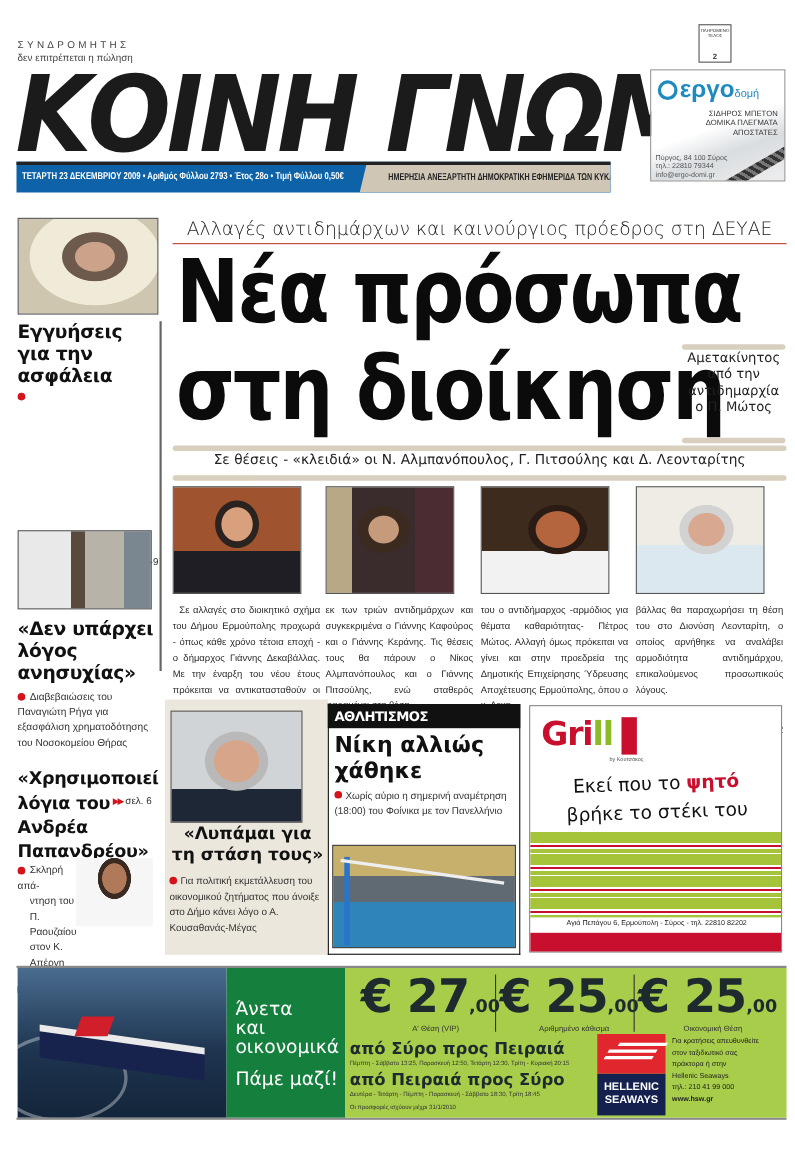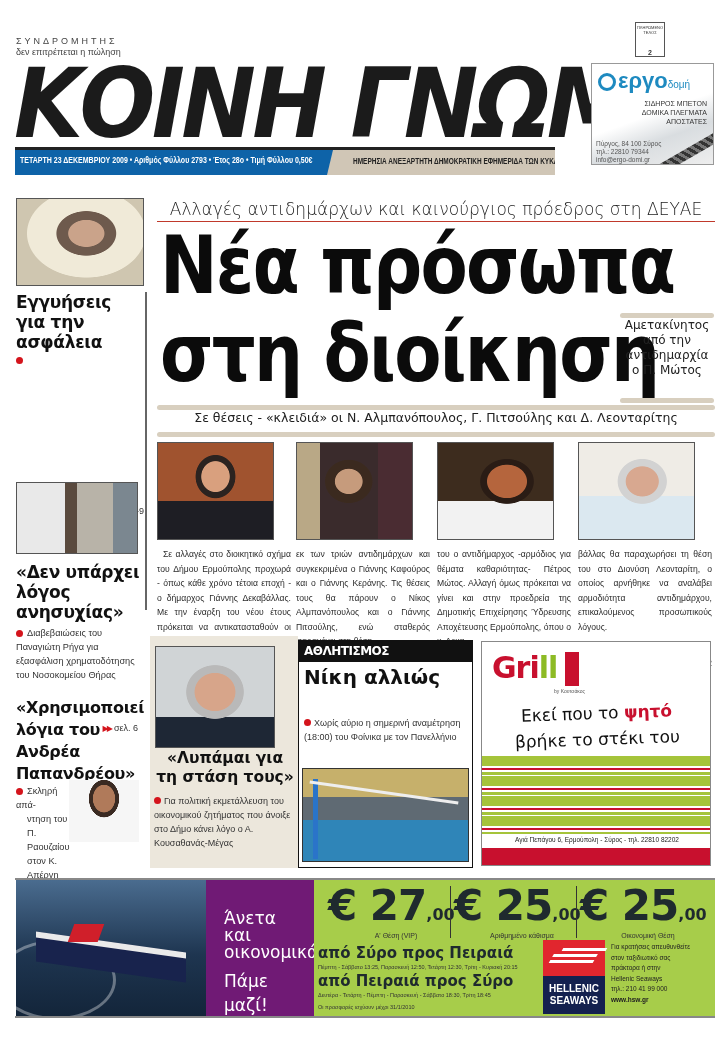--- a/index.html
+++ b/index.html
@@ -84,21 +84,21 @@
     background: repeating-linear-gradient(180deg, #a5c43a 0 10px, #fff 10px 12px, #c8102e 12px 14px, #fff 14px 16px, #a5c43a 16px 19px, #fff 19px 20px); }
   .grill .address { position: absolute; left: 0; top: 194px; width: 230px; text-align: center; font-size: 6.5px; color: #222; }
   .grill .bottom-bar { position: absolute; left: 0; top: 206px; width: 230px; height: 20px; background: #c8102e; }
 
   
   .ferry { left: 15px; top: 878px; width: 700px; height: 140px; border-top: 2px solid #888; border-bottom: 2px solid #888; }
   .ferry-photo { left: 16px; top: 880px; width: 190px; height: 136px; background: linear-gradient(180deg, #4a6c8f 0%, #1e3550 55%, #13253a 100%); overflow: hidden; }
   .ferry-photo .hull { position: absolute; left: 20px; top: 62px; width: 150px; height: 30px; background: #18234d; transform: skewY(8deg); border-top: 6px solid #eaeaea; }
   .ferry-photo .funnel { position: absolute; left: 55px; top: 44px; width: 30px; height: 18px; background: #d01f2a; transform: skewX(-20deg); }
   .ferry-photo .wake { position: absolute; left: -20px; top: 60px; width: 120px; height: 80px; border: 3px solid rgba(255,255,255,0.35); border-radius: 50%; }
-  .ferry-blue { left: 206px; top: 880px; width: 108px; height: 136px; background: #701a75; color: #fff; padding: 30px 0 0 18px; font-family: "DejaVu Sans", sans-serif; }
+  .ferry-blue { left: 206px; top: 880px; width: 108px; height: 136px; background: #15803d; color: #fff; padding: 30px 0 0 8px; font-family: "DejaVu Sans", sans-serif; }
   .ferry-blue .l1 { font-size: 17px; line-height: 17px; }
   .ferry-blue .l2 { font-size: 17px; line-height: 24px; margin-top: 8px; }
   .ferry-green { left: 314px; top: 880px; width: 401px; height: 136px; background: #a7cd4a; }
   .price { position: absolute; top: 4px; font-family: "DejaVu Sans", sans-serif; font-weight: bold; color: #1f2a2e; font-size: 42px; line-height: 44px; letter-spacing: -1px; }
   .price .cents { font-size: 16px; letter-spacing: 0; }
   .price-label { position: absolute; top: 52px; font-size: 7px; color: #333; text-align: center; width: 120px; }
   .vsep { position: absolute; top: 6px; width: 1px; height: 52px; background: #333; }
   .route { position: absolute; left: 4px; font-family: "DejaVu Sans", sans-serif; font-weight: bold; font-size: 15px; color: #1f2a2e; }
   .sched { position: absolute; left: 4px; font-size: 5.5px; color: #333; white-space: nowrap; }
   .hsw-logo { position: absolute; left: 229px; top: 60px; width: 62px; height: 74px; }
@@ -239,20 +239,21 @@
   <span class="bullet"></span><span>Για πολιτική εκμετάλλευση του οικονομικού ζητήματος που άνοιξε στο Δήμο κάνει λόγο ο Α. Κουσαθανάς-Μέγας</span>
 </div>
 <div class="abs pageref" style="left:154px;top:852px;width:140px">
   <span class="arrows">▶▶</span><span>σελ. 7</span>
 </div>
 
 <div class="abs sports-box"></div>
 <div class="abs sports-tag">ΑΘΛΗΤΙΣΜΟΣ</div>
 <div class="abs sports-head">
   <div>Νίκη αλλιώς</div>
+  <div>χάθηκε</div>
 </div>
 <div class="abs sports-body">
   <span class="bullet"></span><span>Χωρίς αύριο η σημερινή αναμέτρηση (18:00) του Φοίνικα με τον Πανελλήνιο</span>
 </div>
 <div class="abs pageref" style="left:304px;top:752px;width:164px">
   <span class="arrows">▶▶</span><span>σελ. 24</span>
 </div>
 <div class="abs sports-photo">
   <div class="pole"></div>
   <div class="net"></div>

